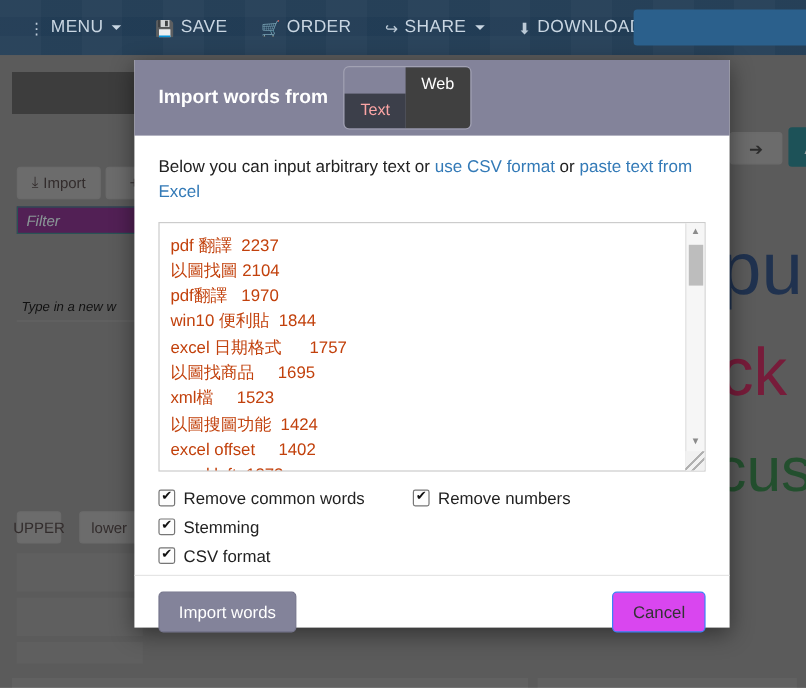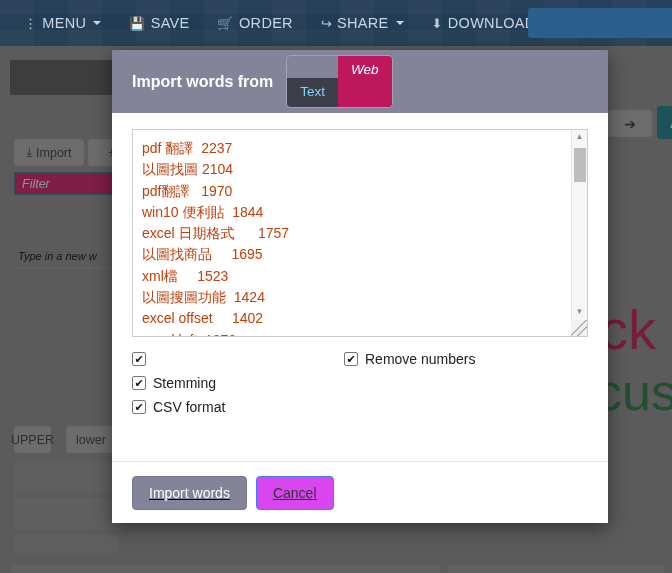--- a/index.html
+++ b/index.html
@@ -67,21 +67,21 @@
     border: 1px solid #9a9a9a; border-radius: 3px;
     background: #9d9d9d;
     display: flex; align-items: center; justify-content: center; gap: 4px;
     color: #3a2f2f; font-size: 12.5px; white-space: nowrap;
     padding: 0 7px;
   }
   #btn-import { left: 14px; top: 93px; width: 70px; }
   #btn-add    { left: 88px; top: 93px; width: 60px; }
   #filter-field {
     position: absolute; left: 14px; top: 126px; width: 120px; height: 23px;
-    background: #be185d; border: 1px solid #2a7375;
+    background: #701a75; border: 1px solid #2a7375;
     display: flex; align-items: center; padding-left: 7px;
     color: #cfe4e5; font-size: 12.5px; font-style: italic;
     overflow: hidden;
   }
   #newword-field {
     position: absolute; left: 14px; top: 151px; width: 120px; height: 24px;
     border-bottom: 1px solid #8d8d8d;
     display: flex; align-items: center; padding-left: 4px;
     color: #000000; font-size: 11px; font-style: italic;
     overflow: hidden;
@@ -161,22 +161,22 @@
     color: #ffffff; font-size: 16px; font-weight: bold; white-space: nowrap;
   }
   #source-toggle {
     display: flex; border-radius: 4px; overflow: hidden;
     box-shadow: 0 0 0 1px rgba(255,255,255,.25);
   }
   .toggle-btn {
     padding: 6px 13px; font-size: 13.5px; line-height: 1.25;
     cursor: pointer; white-space: nowrap;
   }
-  .toggle-btn.active { background: #3c3f4a; color: #7dd3fc; margin-top: 22px; }
-  .toggle-btn.inactive { background: #be185d; color: #ffffff; font-style: italic; }
+  .toggle-btn.active { background: #3c3f4a; color: #fca5a5; margin-top: 22px; }
+  .toggle-btn.inactive { background: #404040; color: #ffffff; }
 
   #modal-body {
     flex: 1 1 auto; padding: 16px 20px 0 20px;
     display: flex; flex-direction: column;
   }
   #intro-text {
     font-size: 14.2px; color: #222; line-height: 1.5;
     margin-bottom: 13px;
   }
   .link { color: #337ab7; cursor: pointer; }
@@ -229,23 +229,22 @@
     width: 14px; height: 14px; flex: 0 0 14px;
     border: 1px solid #767676; background: #fdfdfd;
     border-radius: 2px;
     display: flex; align-items: center; justify-content: center;
     font-size: 11px; color: #111; line-height: 1;
   }
 
   #modal-footer {
     flex: 0 0 auto; height: 62px;
     border-top: 1px solid #e5e5e5;
-    display: flex; align-items: center; justify-content: flex-start; gap: 9px;
+    display: flex; align-items: center; justify-content: space-between; gap: 9px;
     padding: 0 20px;
-    text-decoration: underline;
   }
   .fbtn {
     padding: 8px 16px; font-size: 14px; border-radius: 4px;
     cursor: pointer; white-space: nowrap;
   }
   #btn-import-words { background: #83839a; color: #ffffff; border: 1px solid #76768d; }
   #btn-cancel { background: #d946ef; color: #333; border: 1px solid #3b82f6; }
 </style>
 </head>
 <body>
@@ -310,21 +309,22 @@
     <div id="list-block-c" class="tile-tex"></div>
 
     <div id="btn-redo">
       <span>➔</span>
     </div>
     <div id="btn-teal">
       <span>A</span>
     </div>
 
     <div id="cloud">
-      <span class="cw" id="cw-2" style="color: rgb(176, 19, 71); margin-top: 20px;">ck</span>
+      <span class="cw" id="cw-1" style="color: rgb(27, 58, 107);">pu</span>
+      <span class="cw" id="cw-2" style="color: rgb(176, 19, 71);">ck</span>
       <span class="cw" id="cw-3" style="color: rgb(31, 107, 51);">cus</span>
     </div>
 
     <div id="style-bar" class="tile-tex">
       
     </div>
     <div id="style-bar-right" class="tile-tex"></div>
 
   </div>
 
@@ -335,20 +335,21 @@
 
   <div id="modal-header">
     <div id="modal-title">Import words from</div>
     <div id="source-toggle">
       <div class="toggle-btn active">Text</div>
       <div class="toggle-btn inactive">Web</div>
     </div>
   </div>
 
   <div id="modal-body">
+    <div id="intro-text"><span>Below you can input arbitrary text or </span><span class="link">use CSV format</span><span> or </span><span class="link">paste text from Excel</span></div>
 
     <div id="text-input-wrap">
       <div id="text-input">pdf 翻譯  2237
 以圖找圖 2104
 pdf翻譯   1970
 win10 便利貼  1844
 excel 日期格式      1757
 以圖找商品     1695
 xml檔     1523
 以圖搜圖功能  1424
@@ -358,20 +359,21 @@
         <span class="sb-arrow">▲</span>
         <div id="sb-thumb"></div>
         <span class="sb-arrow" id="sb-down">▼</span>
       </div>
       <div id="ta-resize"></div>
     </div>
 
     <div id="options">
       <label class="opt" id="opt-0">
         <span class="cb">✔</span>
+        <span>Remove common words</span>
       </label>
       <label class="opt" id="opt-1">
         <span class="cb">✔</span>
         <span>Remove numbers</span>
       </label>
       <label class="opt" id="opt-2">
         <span class="cb">✔</span>
         <span>Stemming</span>
       </label>
       <label class="opt" id="opt-3">

